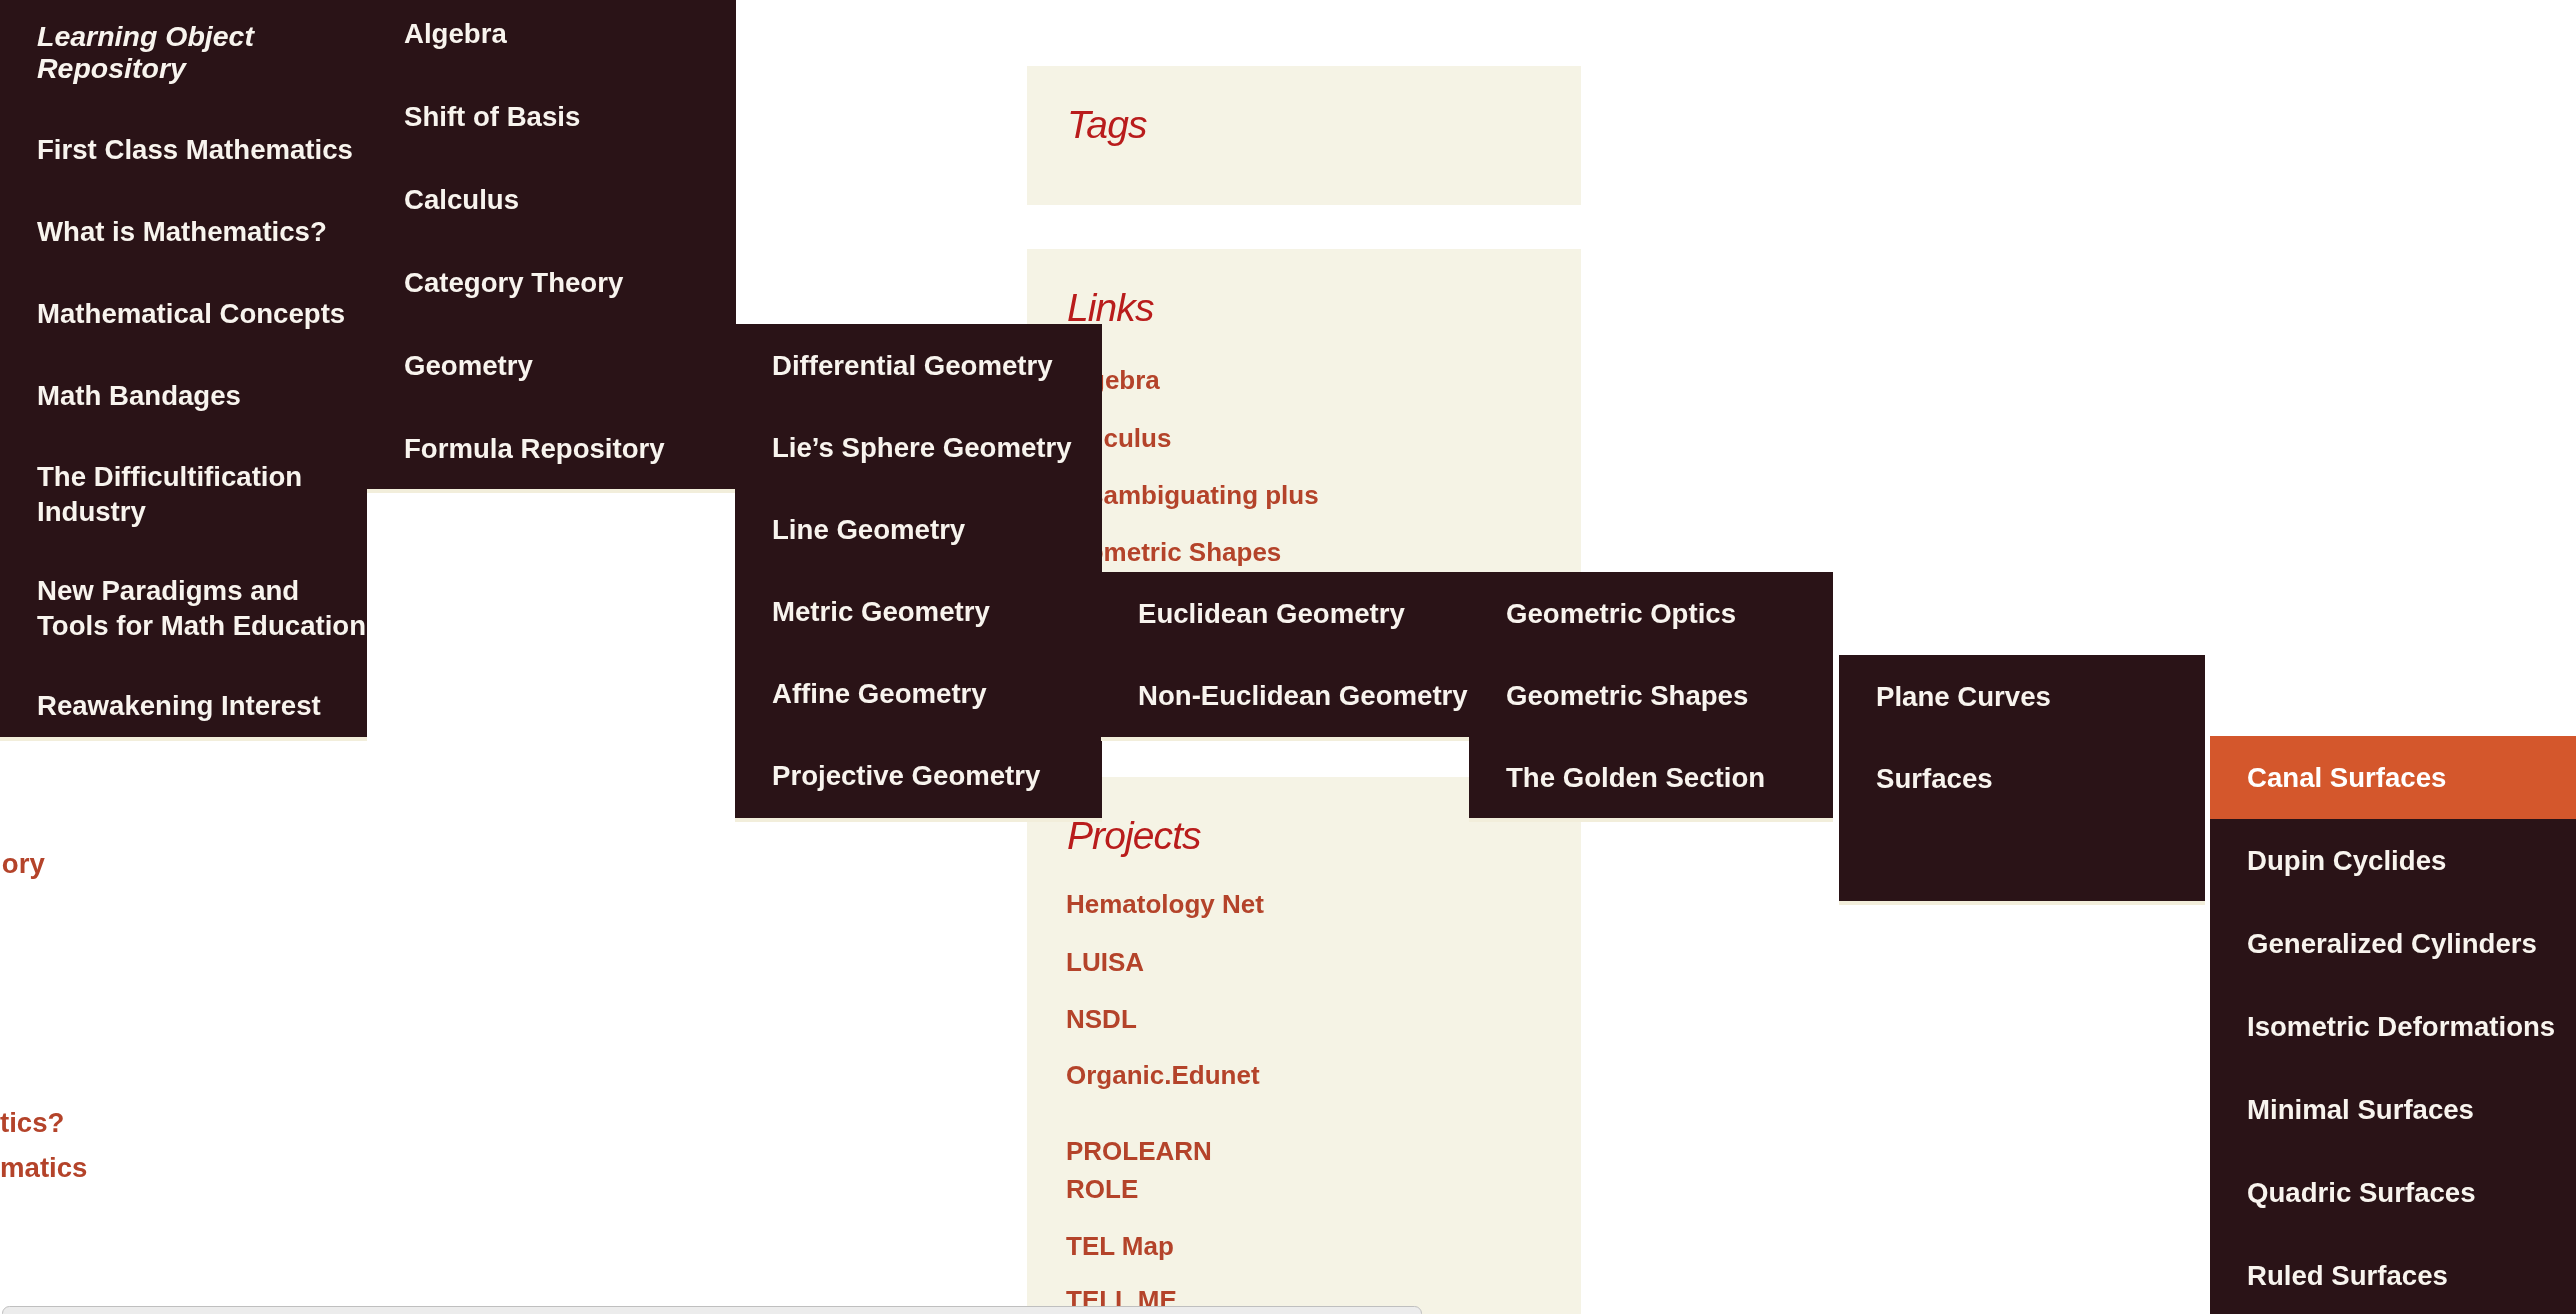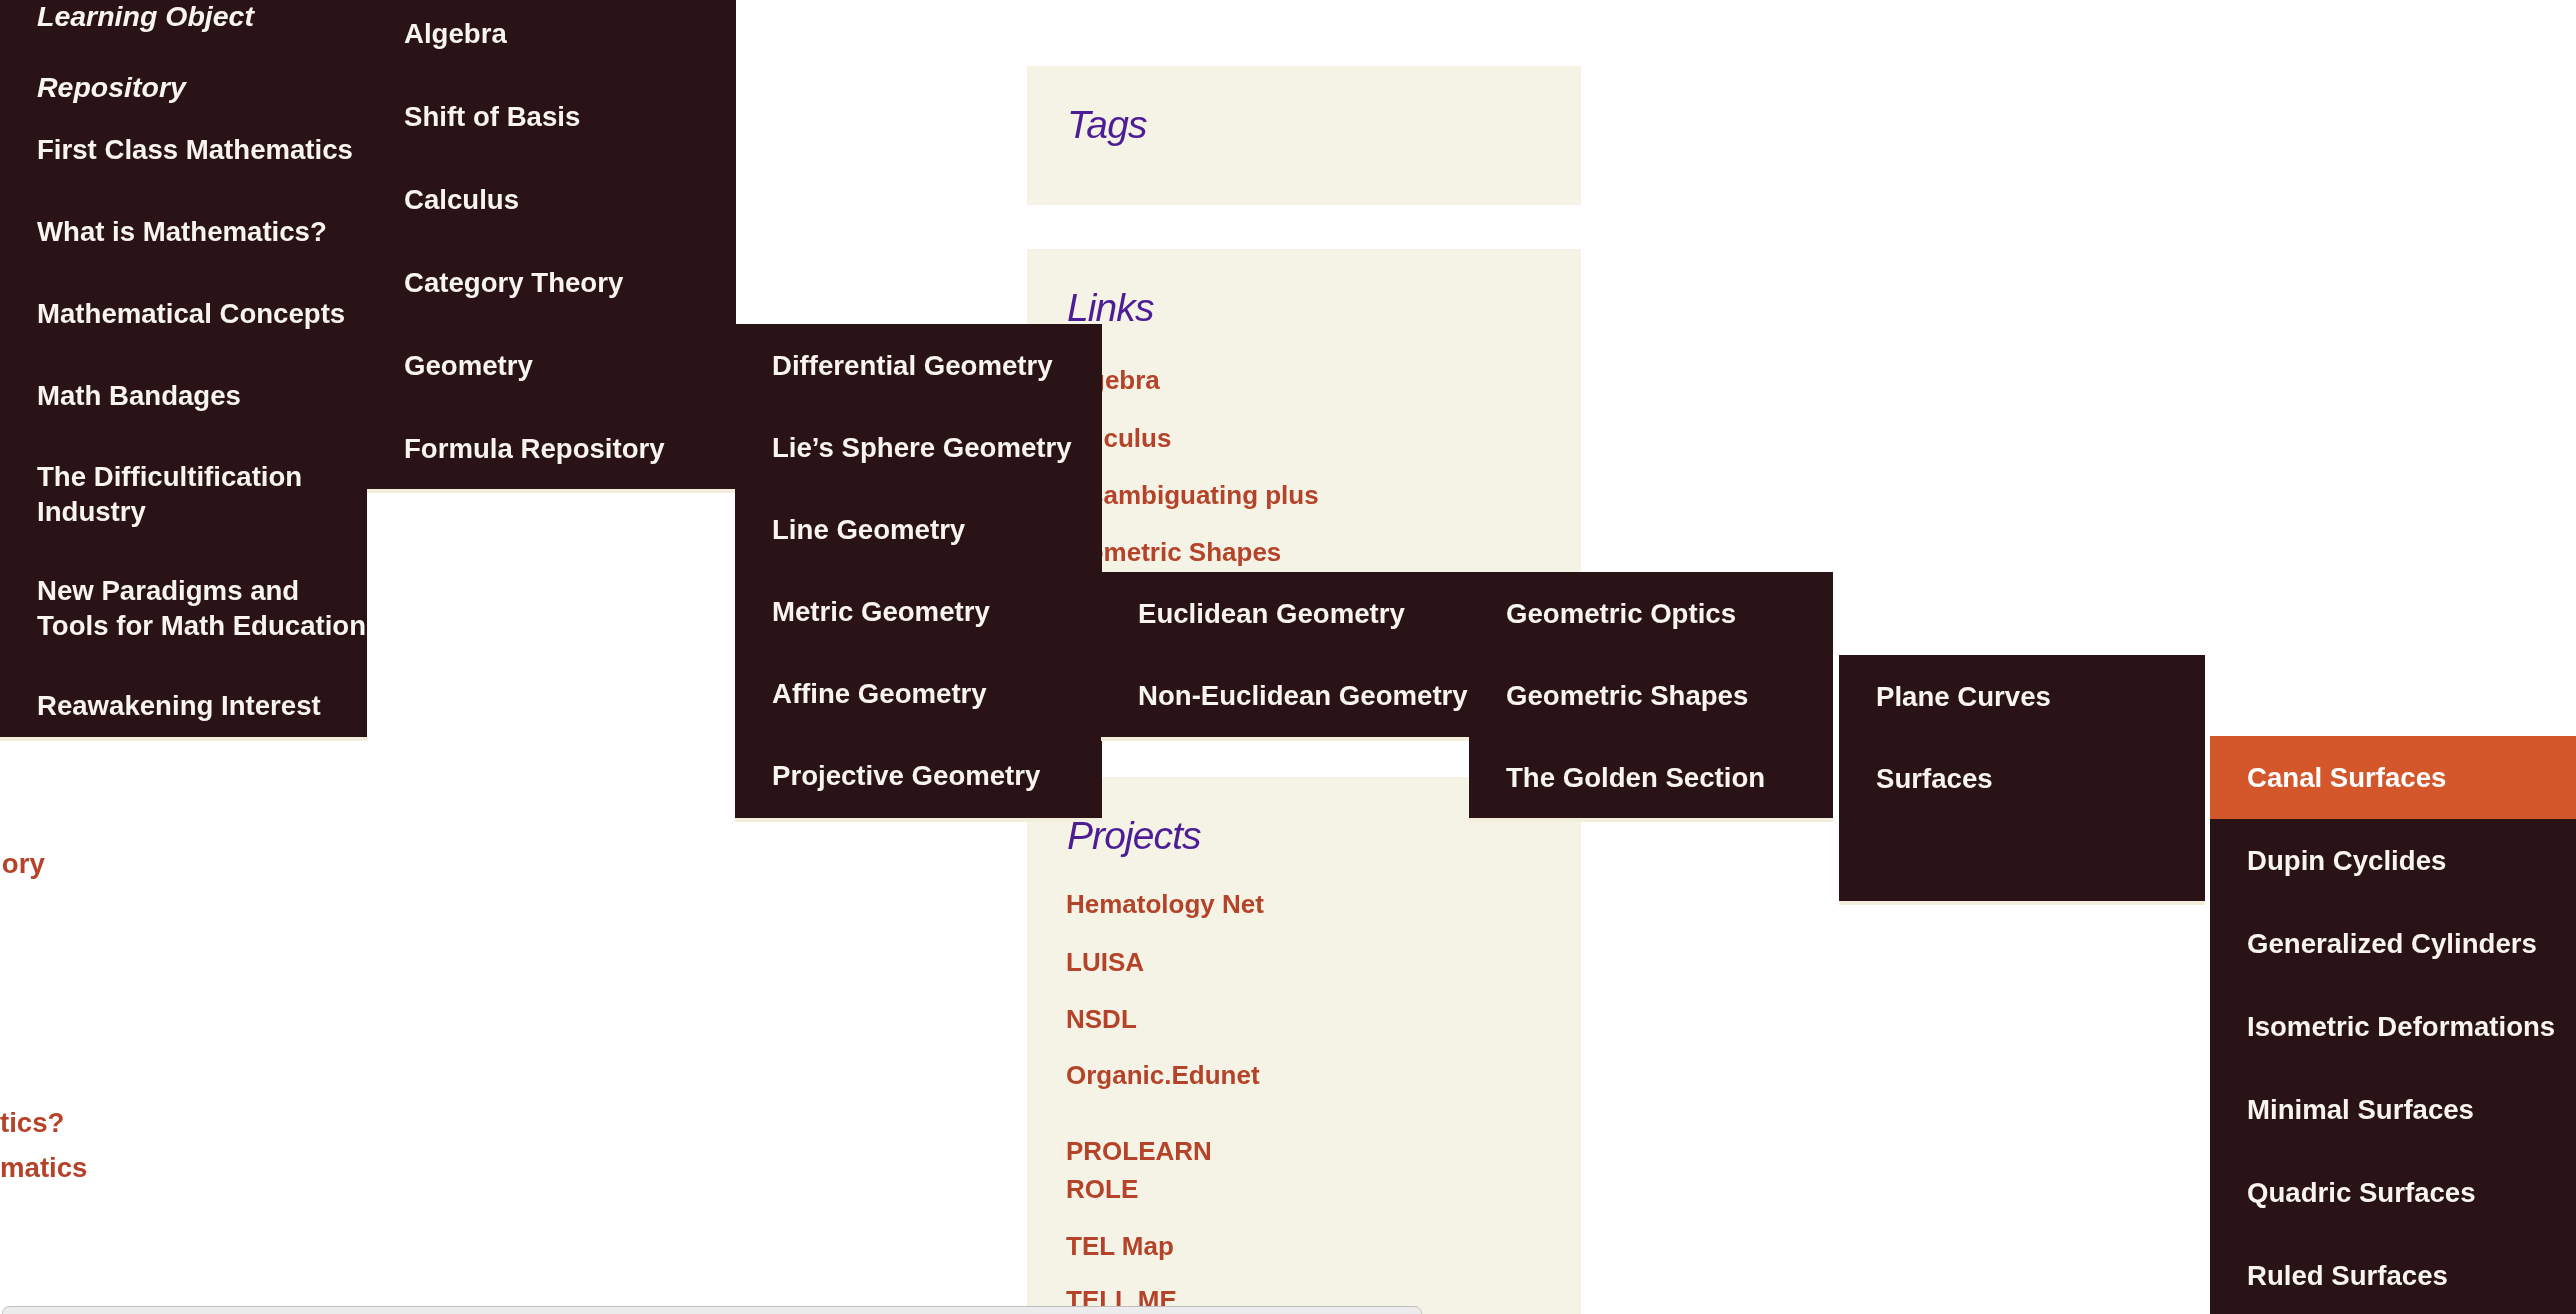--- a/index.html
+++ b/index.html
@@ -14,29 +14,29 @@
   }
   .menu.nb{border-bottom:none;}
   .mi{
     display:flex;align-items:center;padding-left:37px;box-sizing:border-box;
     height:var(--rh,82px);line-height:35px;white-space:nowrap;
   }
   .mi.twoline{height:114px;}
   .mi .lines{display:flex;flex-direction:column;white-space:normal;}
   .mi.sel{background:#d4572c;color:#ffffff;}
   .mtitle{
-    height:103px;display:flex;flex-direction:column;justify-content:space-between;
+    height:103px;display:flex;flex-direction:column;justify-content:center;
     padding:0 0 5.5px 37px;font-style:italic;font-size:28.5px;line-height:32px;font-weight:bold;
   }
   .shift-up{margin-top:-8.3px;}
   
   .panel{position:absolute;background:#f5f3e5;z-index:1;}
   .panel .ptitle{
     margin:0;padding:35px 0 0 40px;font-size:39px;line-height:48px;
-    font-style:italic;font-weight:300;color:#4c1d95;letter-spacing:-0.9px;
+    font-style:italic;font-weight:300;color:#b91c1c;letter-spacing:-0.9px;
   }
   
   .plink,.frag{
     position:absolute;z-index:2;transform:translateY(-50%);
     color:#b4432a;font-weight:bold;white-space:nowrap;cursor:pointer;
   }
   .plink{font-size:26px;}
   .frag{font-size:27.6px;}
   
   .creamstrip{position:absolute;left:2572px;top:736px;width:3.7px;height:578px;background:#f2eedb;z-index:9;}

